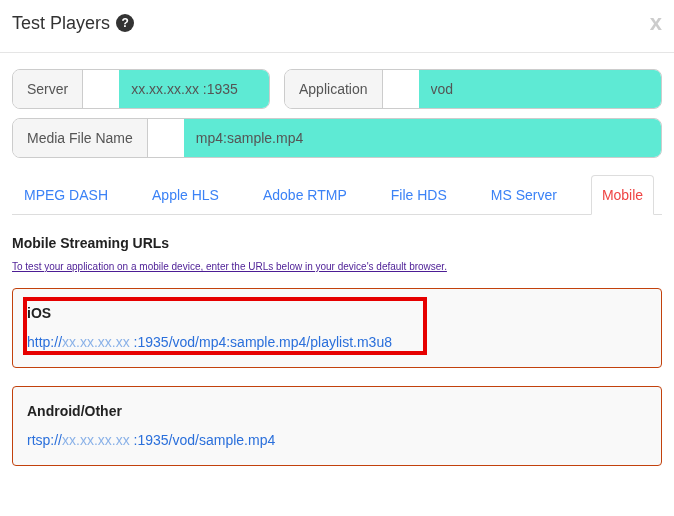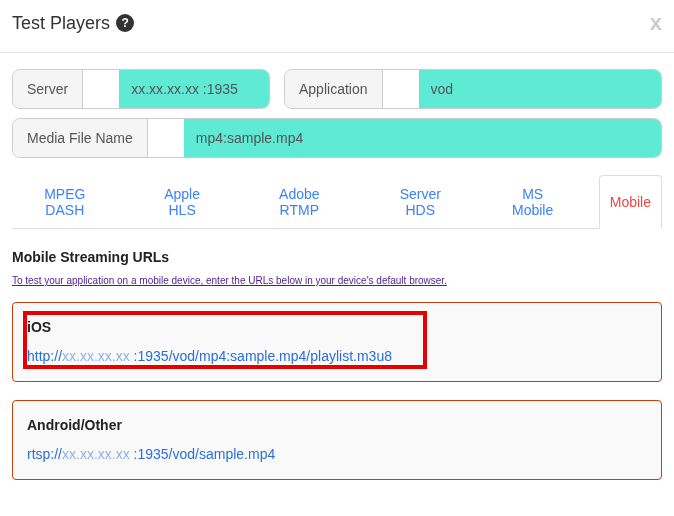--- a/index.html
+++ b/index.html
@@ -170,22 +170,22 @@
 
   <div class="input-group group-media">
     <div class="input-label">Media File Name</div>
     <input class="input-field" value="mp4:sample.mp4" style="">
   </div>
 
   <div class="tabs">
     <button class="tab">MPEG DASH</button>
     <button class="tab">Apple HLS</button>
     <button class="tab">Adobe RTMP</button>
-    <button class="tab">Server HDS</button>
-    <button class="tab">MS Mobile</button>
+    <button class="tab">File HDS</button>
+    <button class="tab">MS Server</button>
     <button class="tab active">Mobile</button>
   </div>
 
   <div class="section-heading">Mobile Streaming URLs</div>
   <div class="section-desc">To test your application on a mobile device, enter the URLs below in your device's default browser.</div>
 
   <div class="panel panel-ios">
     <div class="highlight-box"></div>
     <div class="panel-heading">iOS</div>
     <a class="url-link"><span>http://</span><span class="dim">xx.xx.xx.xx </span><span>:1935/vod/mp4:sample.mp4/playlist.m3u8</span></a>

